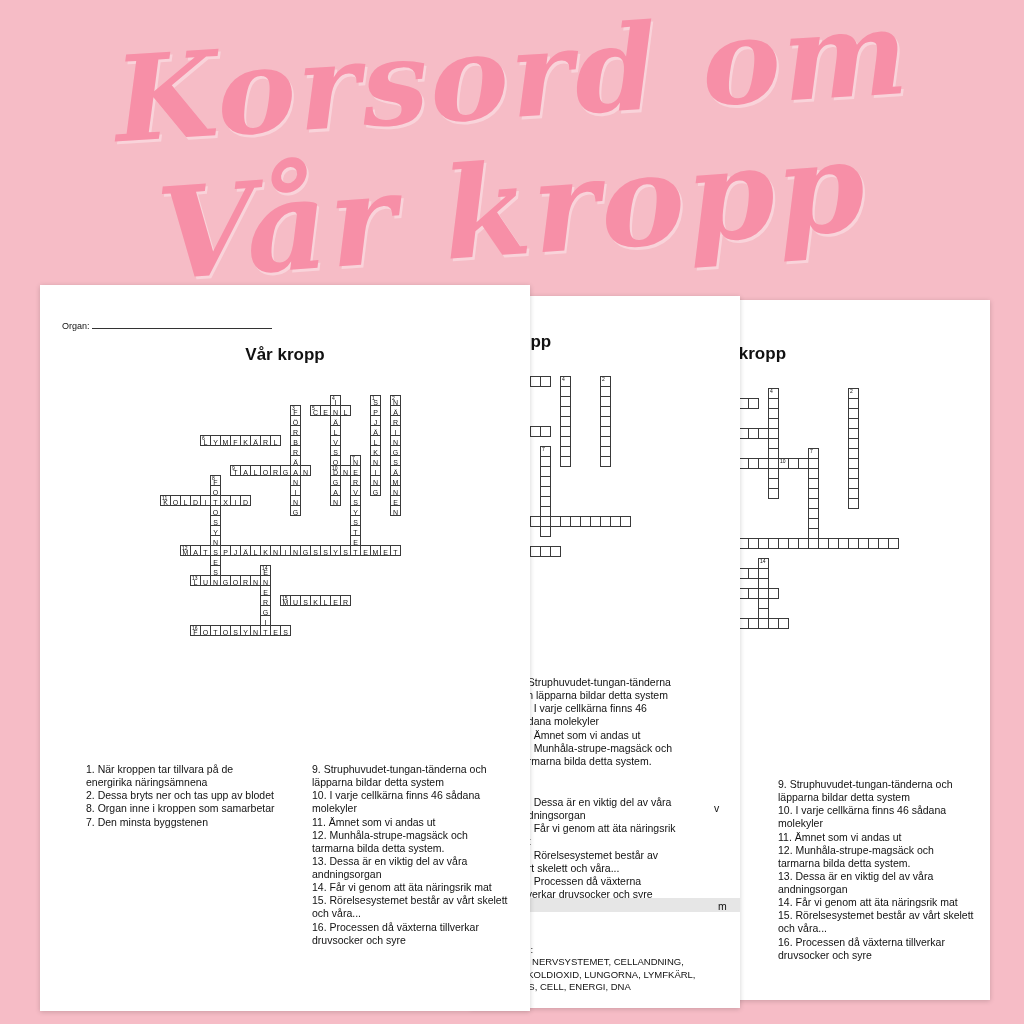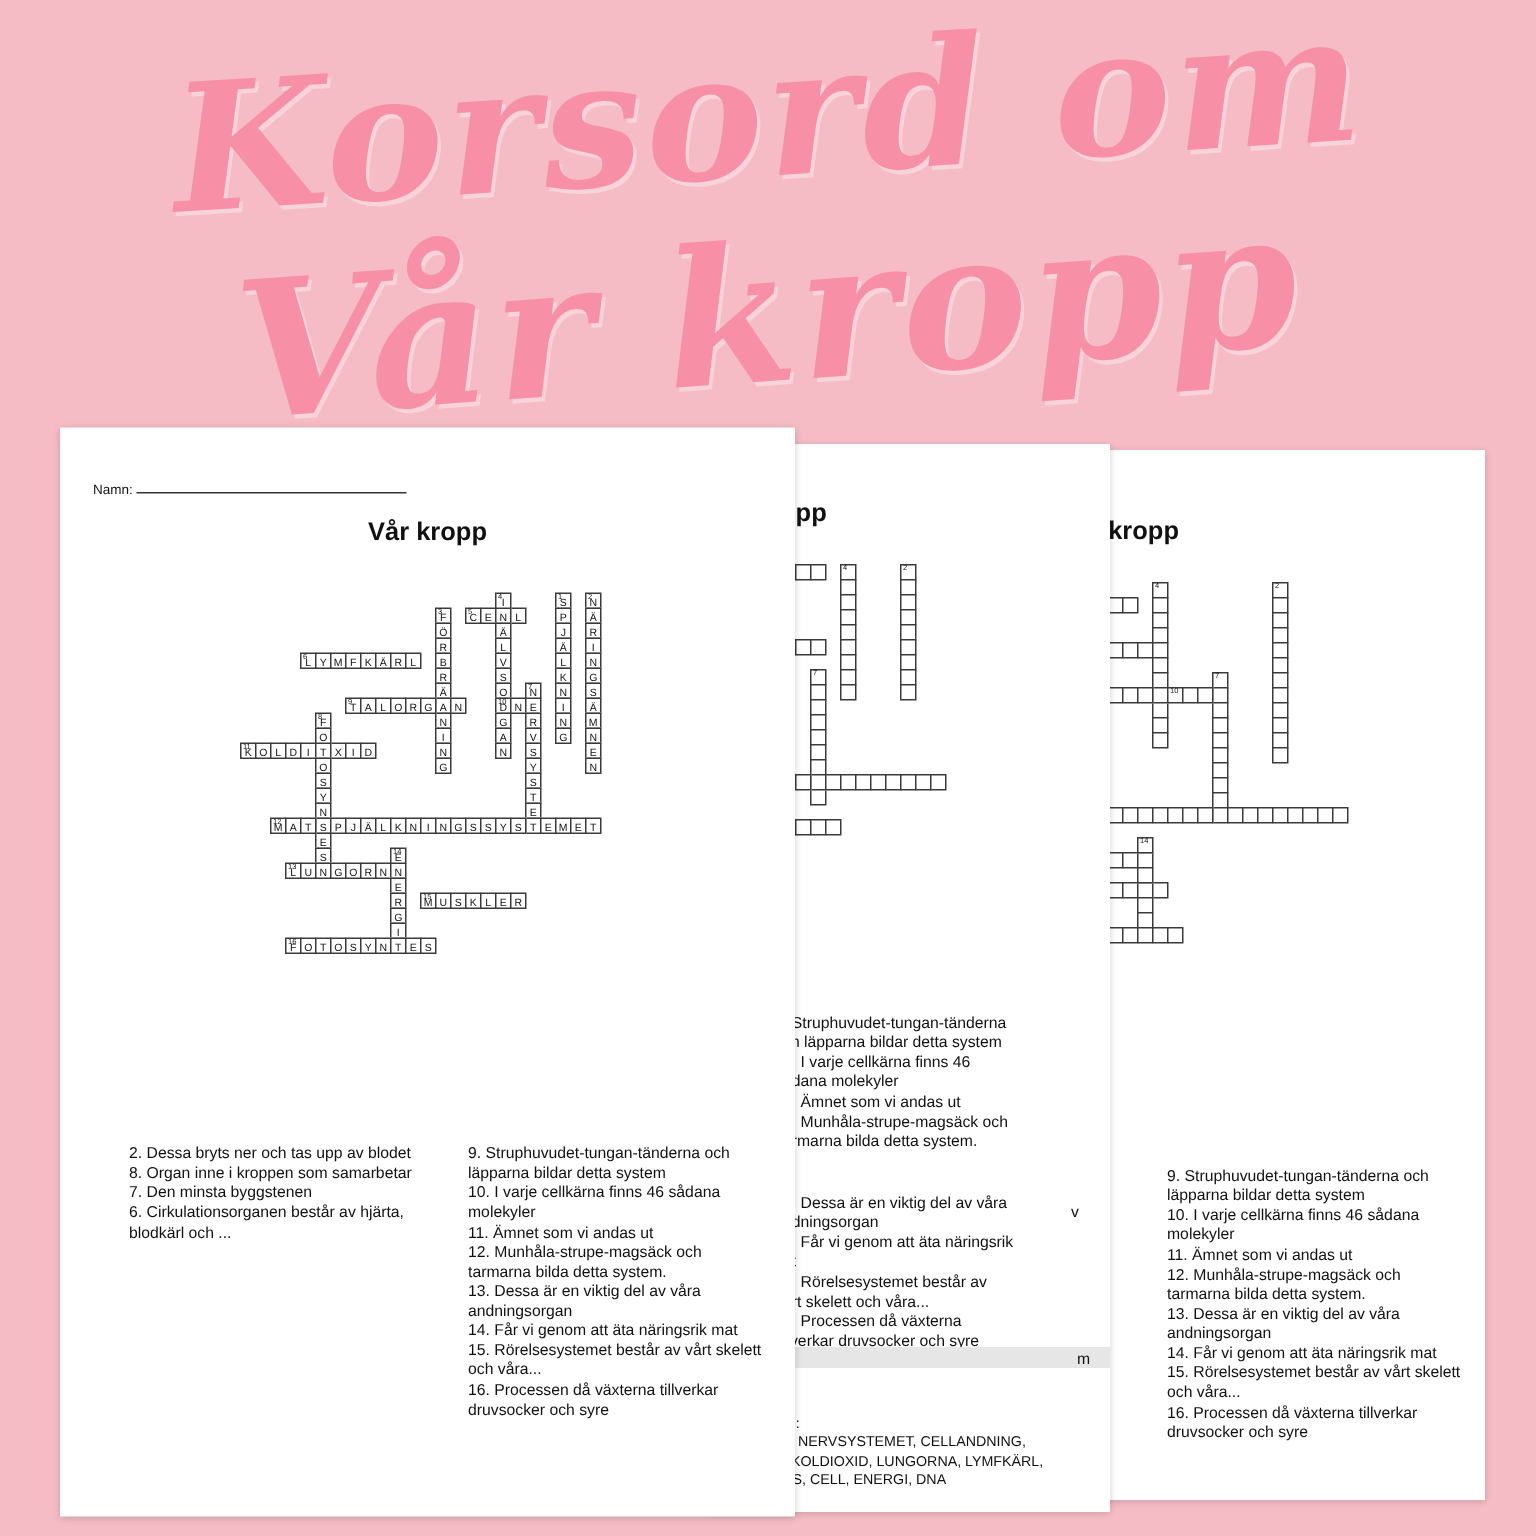--- a/index.html
+++ b/index.html
@@ -445,21 +445,21 @@
     <div class="answerbank" id="answerbank-b">
         <div>rd:</div>
         <div>T, NERVSYSTEMET, CELLANDNING,</div>
         <div>, KOLDIOXID, LUNGORNA, LYMFKÄRL,</div>
         <div>ES, CELL, ENERGI, DNA</div>
       </div>
   </div>
 
   <div class="sheet sheet-a">
     <div class="namn-row">
-      <span>Namn:</span>
+      <span>Organ:</span>
       <span class="namn-line"></span>
     </div>
     <div class="sheet-title">Vår kropp</div>
     <div class="grid" id="grid-a" style="left:40px; top:90px;">
         <div class="cell" style="left: 210px; top: 30px; width: 11px; height: 11px;">
           <span class="num">3</span>
           <span class="letter">F</span>
         </div>
         <div class="cell" style="left: 210px; top: 40px; width: 11px; height: 11px;">
           <span class="letter">Ö</span>
@@ -891,24 +891,24 @@
           <span class="letter">T</span>
         </div>
         <div class="cell" style="left: 190px; top: 250px; width: 11px; height: 11px;">
           <span class="letter">E</span>
         </div>
         <div class="cell" style="left: 200px; top: 250px; width: 11px; height: 11px;">
           <span class="letter">S</span>
         </div>
       </div>
     <div class="clues clues-left" id="clues-a-left">
+        <div>1. När kroppen tar tillvara på de energirika näringsämnena</div>
         <div>2. Dessa bryts ner och tas upp av blodet</div>
         <div>8. Organ inne i kroppen som samarbetar</div>
         <div>7. Den minsta byggstenen</div>
-        <div>6. Cirkulationsorganen består av hjärta, blodkärl och ...</div>
       </div>
     <div class="clues clues-right" id="clues-a-right">
         <div>9. Struphuvudet-tungan-tänderna och läpparna bildar detta system</div>
         <div>10. I varje cellkärna finns 46 sådana molekyler</div>
         <div>11. Ämnet som vi andas ut</div>
         <div>12. Munhåla-strupe-magsäck och tarmarna bilda detta system.</div>
         <div>13. Dessa är en viktig del av våra andningsorgan</div>
         <div>14. Får vi genom att äta näringsrik mat</div>
         <div>15. Rörelsesystemet består av vårt skelett och våra...</div>
         <div>16. Processen då växterna tillverkar druvsocker och syre</div>

